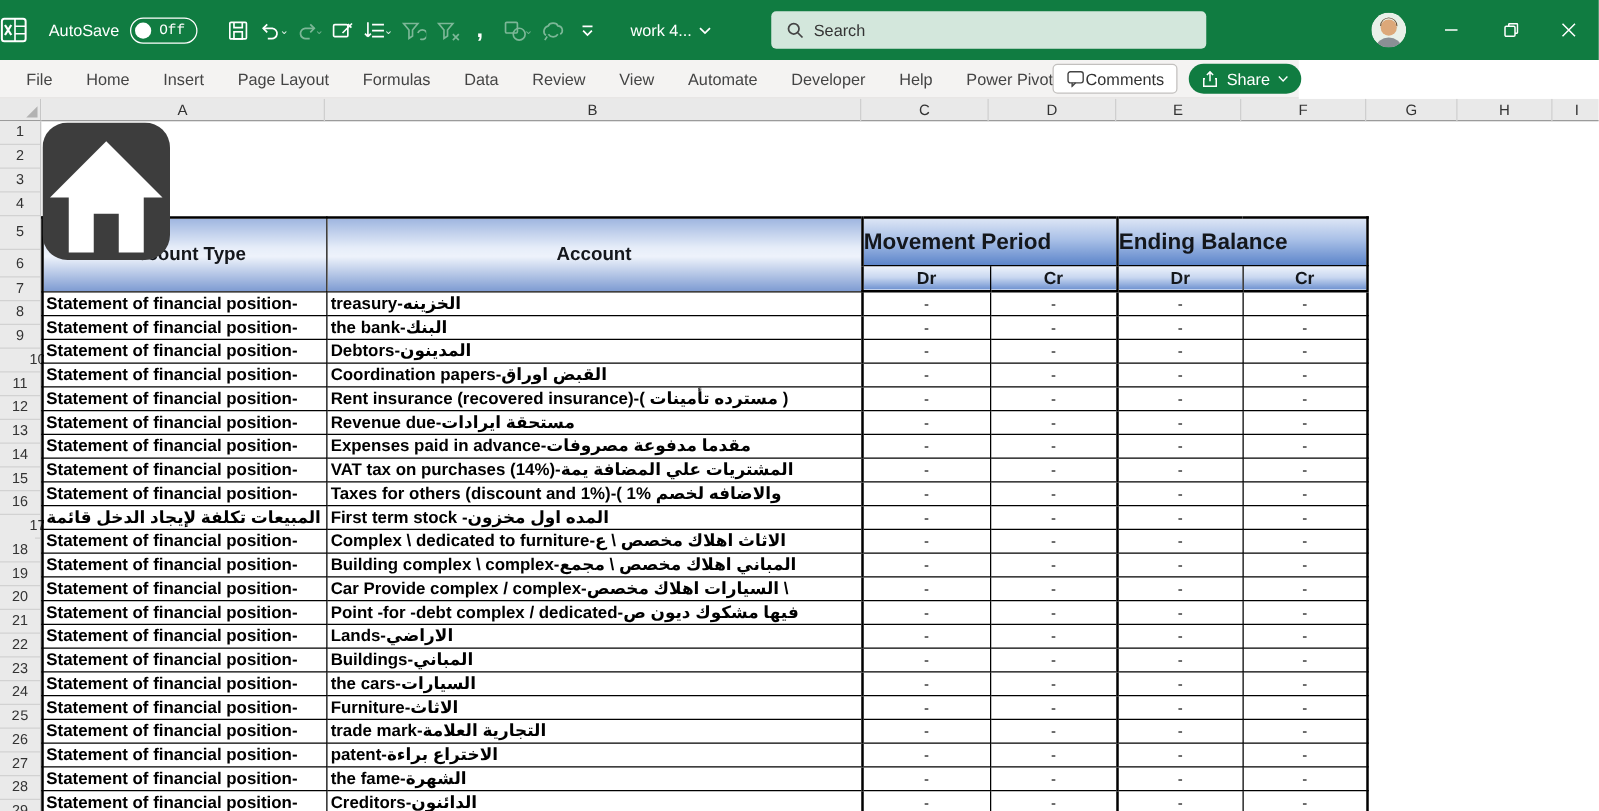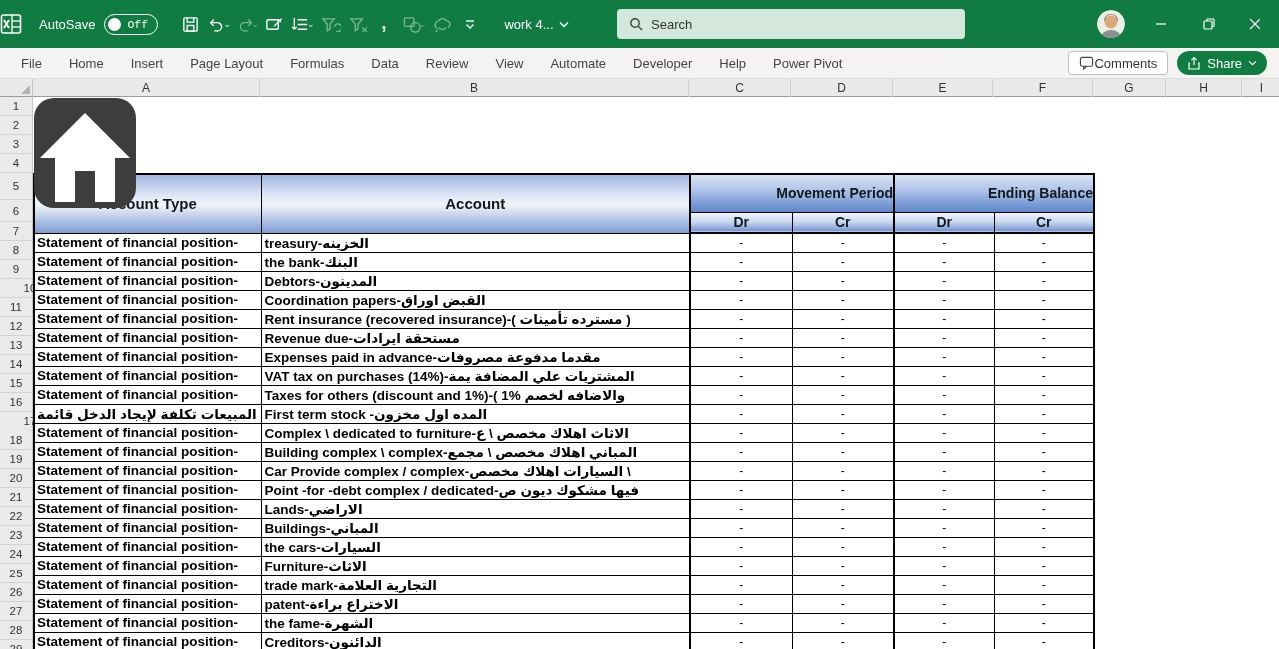--- a/index.html
+++ b/index.html
@@ -25,21 +25,21 @@
   .filename { font-size:13px; margin-left:12px; white-space:nowrap; cursor:pointer; display:flex; align-items:center; gap:5px; }
   .searchbox { position:absolute; left:617px; top:9px; width:348px; height:30px;
     background:rgba(255,255,255,.82); border-radius:4px; display:flex; align-items:center;
     gap:8px; padding-left:12px; color:#333; font-size:13px; cursor:text; }
   .avatar { position:absolute; left:1097px; top:10px; width:28px; height:28px; border-radius:50%;
     overflow:hidden; cursor:pointer; }
   .winbtn { position:absolute; top:0; width:48px; height:48px; display:flex; align-items:center;
     justify-content:center; cursor:pointer; color:#fff; }
 
   
-  .ribbonbar { position:absolute; top:48px; left:0; width:1279px; height:31px;
+  .ribbonbar { position:absolute; top:48px; left:0; width:1039px; height:31px;
     background:#f4f3f2; border-bottom:1px solid #dcdad8; display:flex; align-items:center; }
   .tabs { display:flex; gap:27px; padding-left:21px; font-size:13px; color:#444; }
   .tab { cursor:pointer; white-space:nowrap; }
   .ribbon-right { margin-left:auto; display:flex; gap:9px; padding-right:12px; align-items:center; }
   .comments-btn { height:24px; background:#fff; border:1px solid #c2c0be; border-radius:4px;
     display:flex; align-items:center; padding:0 10px; font-size:13px; color:#333; cursor:pointer; }
   .share-btn { height:24px; background:#107C41; border-radius:12px; display:flex; align-items:center;
     gap:6px; padding:0 10px; font-size:13px; color:#fff; cursor:pointer; }
 
   
@@ -58,21 +58,21 @@
     border-bottom:1px solid #d2d2d2; cursor:pointer; }
 
   
   table.acct { position:absolute; left:33px; top:94px; border-collapse:collapse; table-layout:fixed;
     border:2px solid #000; }
   .acct th, .acct td { border:1px solid #000; overflow:hidden; white-space:nowrap; }
   .acct .thickL { border-left-width:2px; }
   .acct thead tr.sub th { border-bottom-width:2px; }
   .h-main { font-size:15px; font-weight:bold; color:#14171c; text-align:center;
     background:linear-gradient(180deg,#9fb6e0 0%,#e6edf9 40%,#eef3fb 52%,#7e9bd2 100%); }
-  .h-group { font-size:14px; font-weight:bold; color:#14171c; text-align:right; height:38px;
+  .h-group { font-size:18px; font-weight:bold; color:#14171c; text-align:left; height:38px;
     background:linear-gradient(180deg,#dce5f5 0%,#a9c0e7 45%,#5d85ca 100%); }
   .h-sub { font-size:14px; font-weight:bold; color:#14171c; text-align:center; height:21px;
     background:linear-gradient(180deg,#f1f5fc 0%,#c8d7f0 50%,#7093d1 100%); }
   .acct tbody tr { height:19px; }
   .cell-type { font-size:13.5px; font-weight:bold; color:#000; padding:0 1px 0 2px; background:#fff; }
   .cell-account { font-size:13.5px; font-weight:bold; color:#000; padding:0 2px 0 3px; background:#fff; }
   .cell-value { font-size:12px; color:#000; text-align:center; background:#fff; }
 
   
   .home-icon { position:absolute; left:34px; top:19px; width:102px; height:110px; z-index:5; cursor:pointer; }

